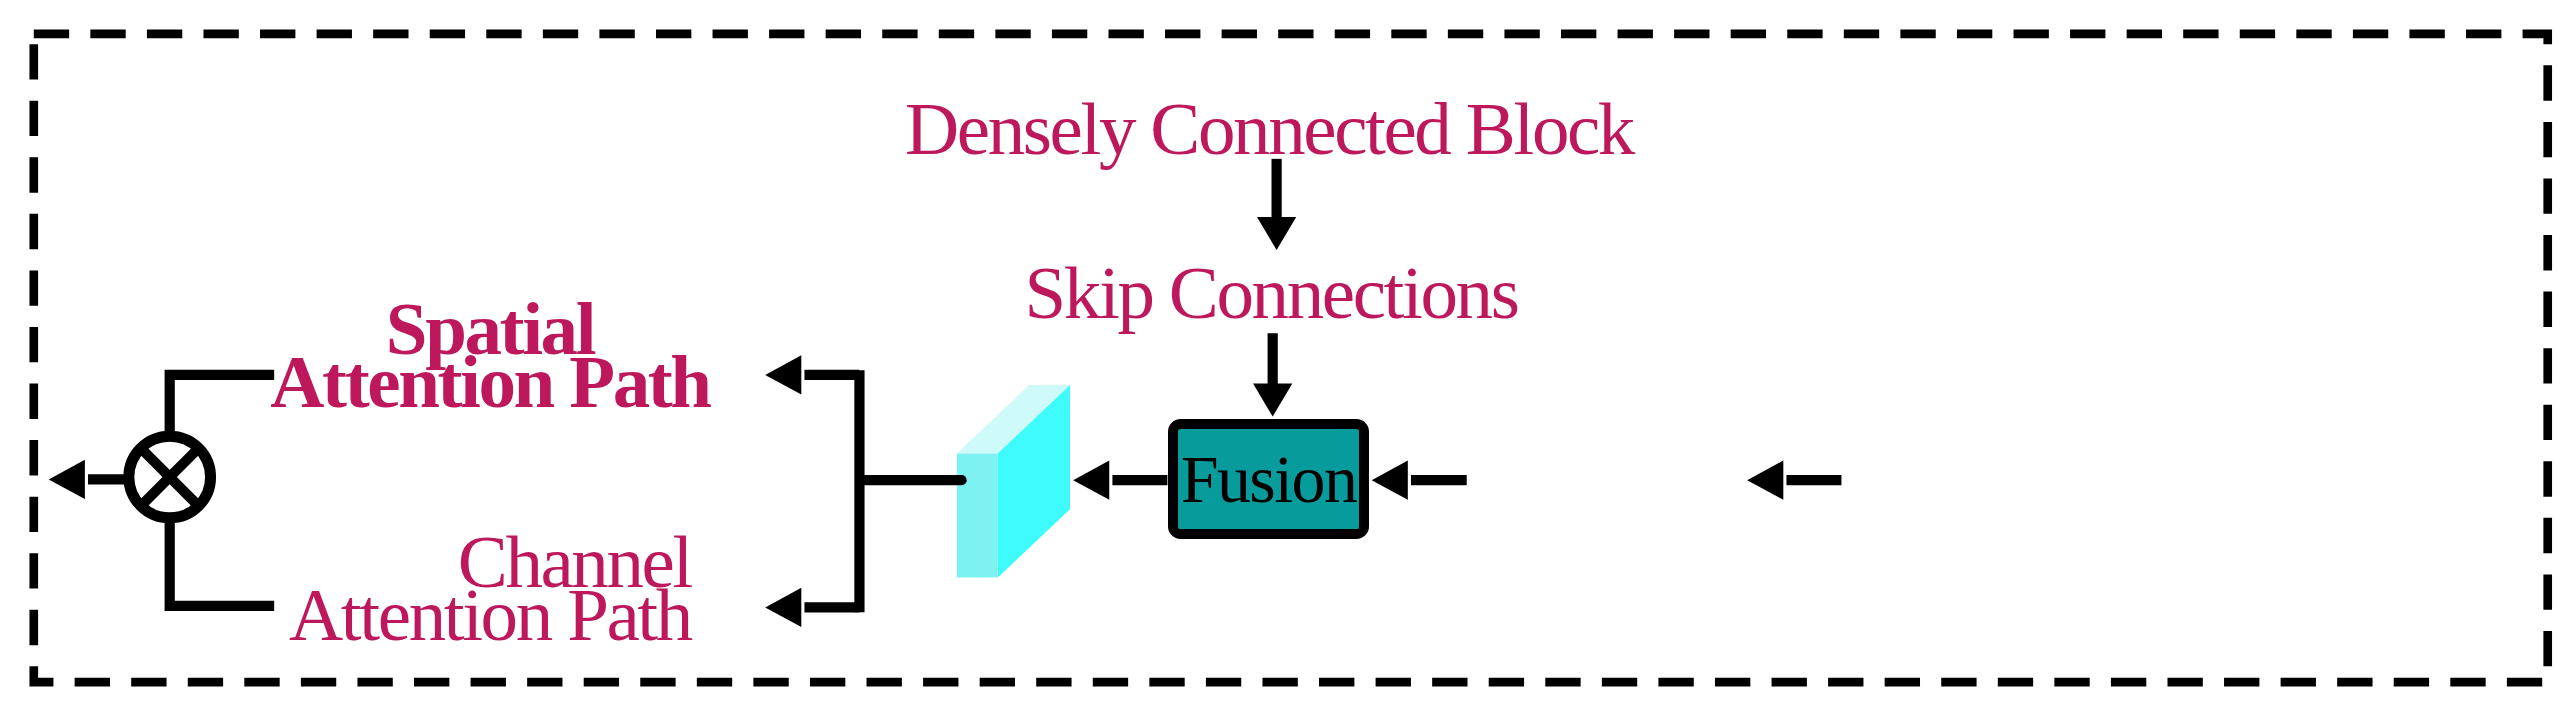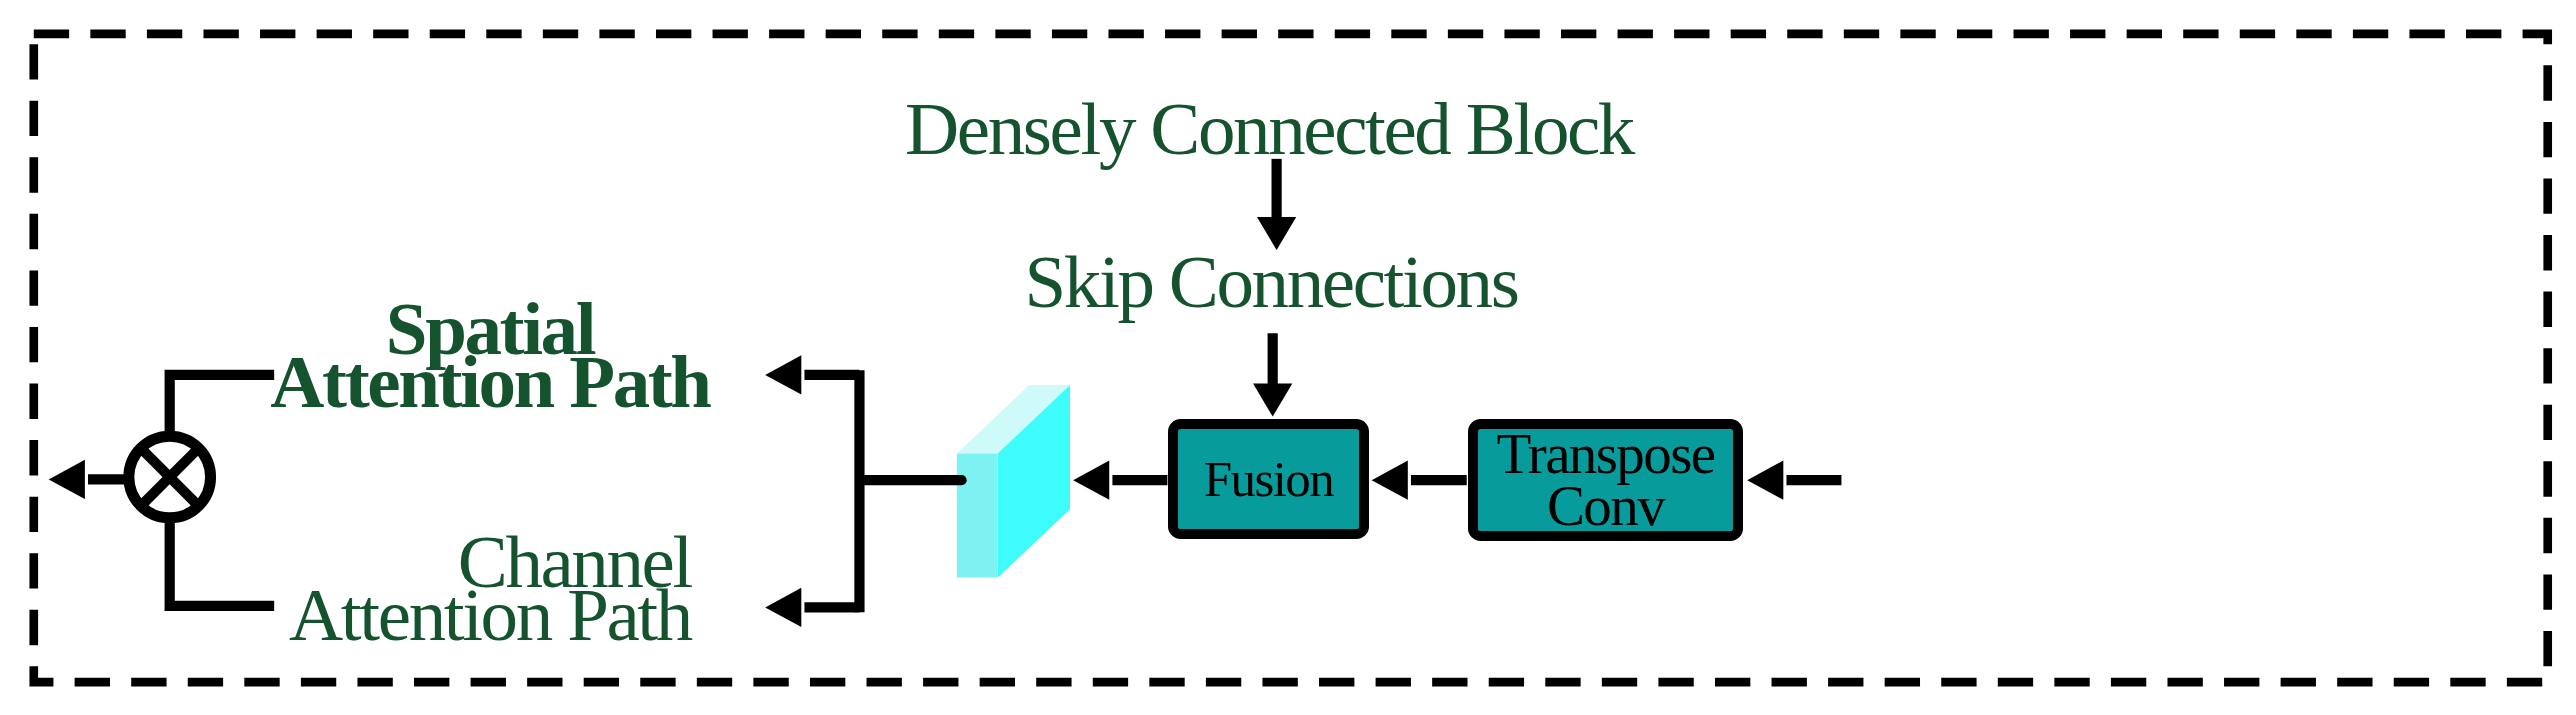--- a/index.html
+++ b/index.html
@@ -13,35 +13,35 @@
   }
   #linework{position:absolute;left:0;top:0;width:2576px;height:716px;}
   .lbl{
     position:absolute;
     transform:translate(-50%,-50%);
     text-align:center;
     font-size:75px;
     letter-spacing:-2.4px;
     line-height:1;
     white-space:pre-line;
-    color:#14532d;
+    color:#be185d;
   }
   .lbl.twoline{line-height:0.70;}
   .node{
     position:absolute;
     background:#089b9b;
     border:10.2px solid #000;
     border-radius:12.6px;
     display:flex;
     align-items:center;
     justify-content:center;
     box-sizing:border-box;
   }
   #fusion-box{left:1168px;top:419px;width:201px;height:120px;}
-  #fusion-box .node-label{font-size:51px;letter-spacing:-1.6px;line-height:1;}
+  #fusion-box .node-label{font-size:68px;letter-spacing:-1.6px;line-height:1;}
   #transpose-box{left:1468px;top:419px;width:275px;height:122px;}
   #transpose-box .node-label{
     font-size:57px;letter-spacing:-1.6px;line-height:0.92;
     text-align:center;white-space:pre-line;
   }
 </style>
 </head>
 <body>
 
 <div id="stage">
@@ -104,32 +104,28 @@
     </g>
 
     <g>
       <line x1="158" y1="610" x2="112" y2="610" stroke="#000" stroke-width="13"></line>
       <polygon points="108,585 108,635 62,610" fill="#000"></polygon>
     </g>
   </svg>
 
   <div class="lbl" style="left:1269px;top:128px;">Densely Connected Block</div>
 
-  <div class="lbl" style="left:1271px;top:281px;">Skip Connections</div>
+  <div class="lbl" style="left:1271px;top:292px;">Skip Connections</div>
 
   <div class="lbl twoline" style="left:490px;top:355px;font-weight:bold;">Spatial
 Attention Path</div>
 
   <div class="lbl twoline" style="left:490px;top:588px;text-align:right;">Channel
 Attention Path</div>
 
 
   <div class="node" id="fusion-box">
     <span class="node-label">Fusion</span>
   </div>
 
-  <div class="node" id="transpose-box">
-    <span class="node-label">Transpose
-Conv</span>
-  </div>
 
 </div>
 
 
 </body></html>

